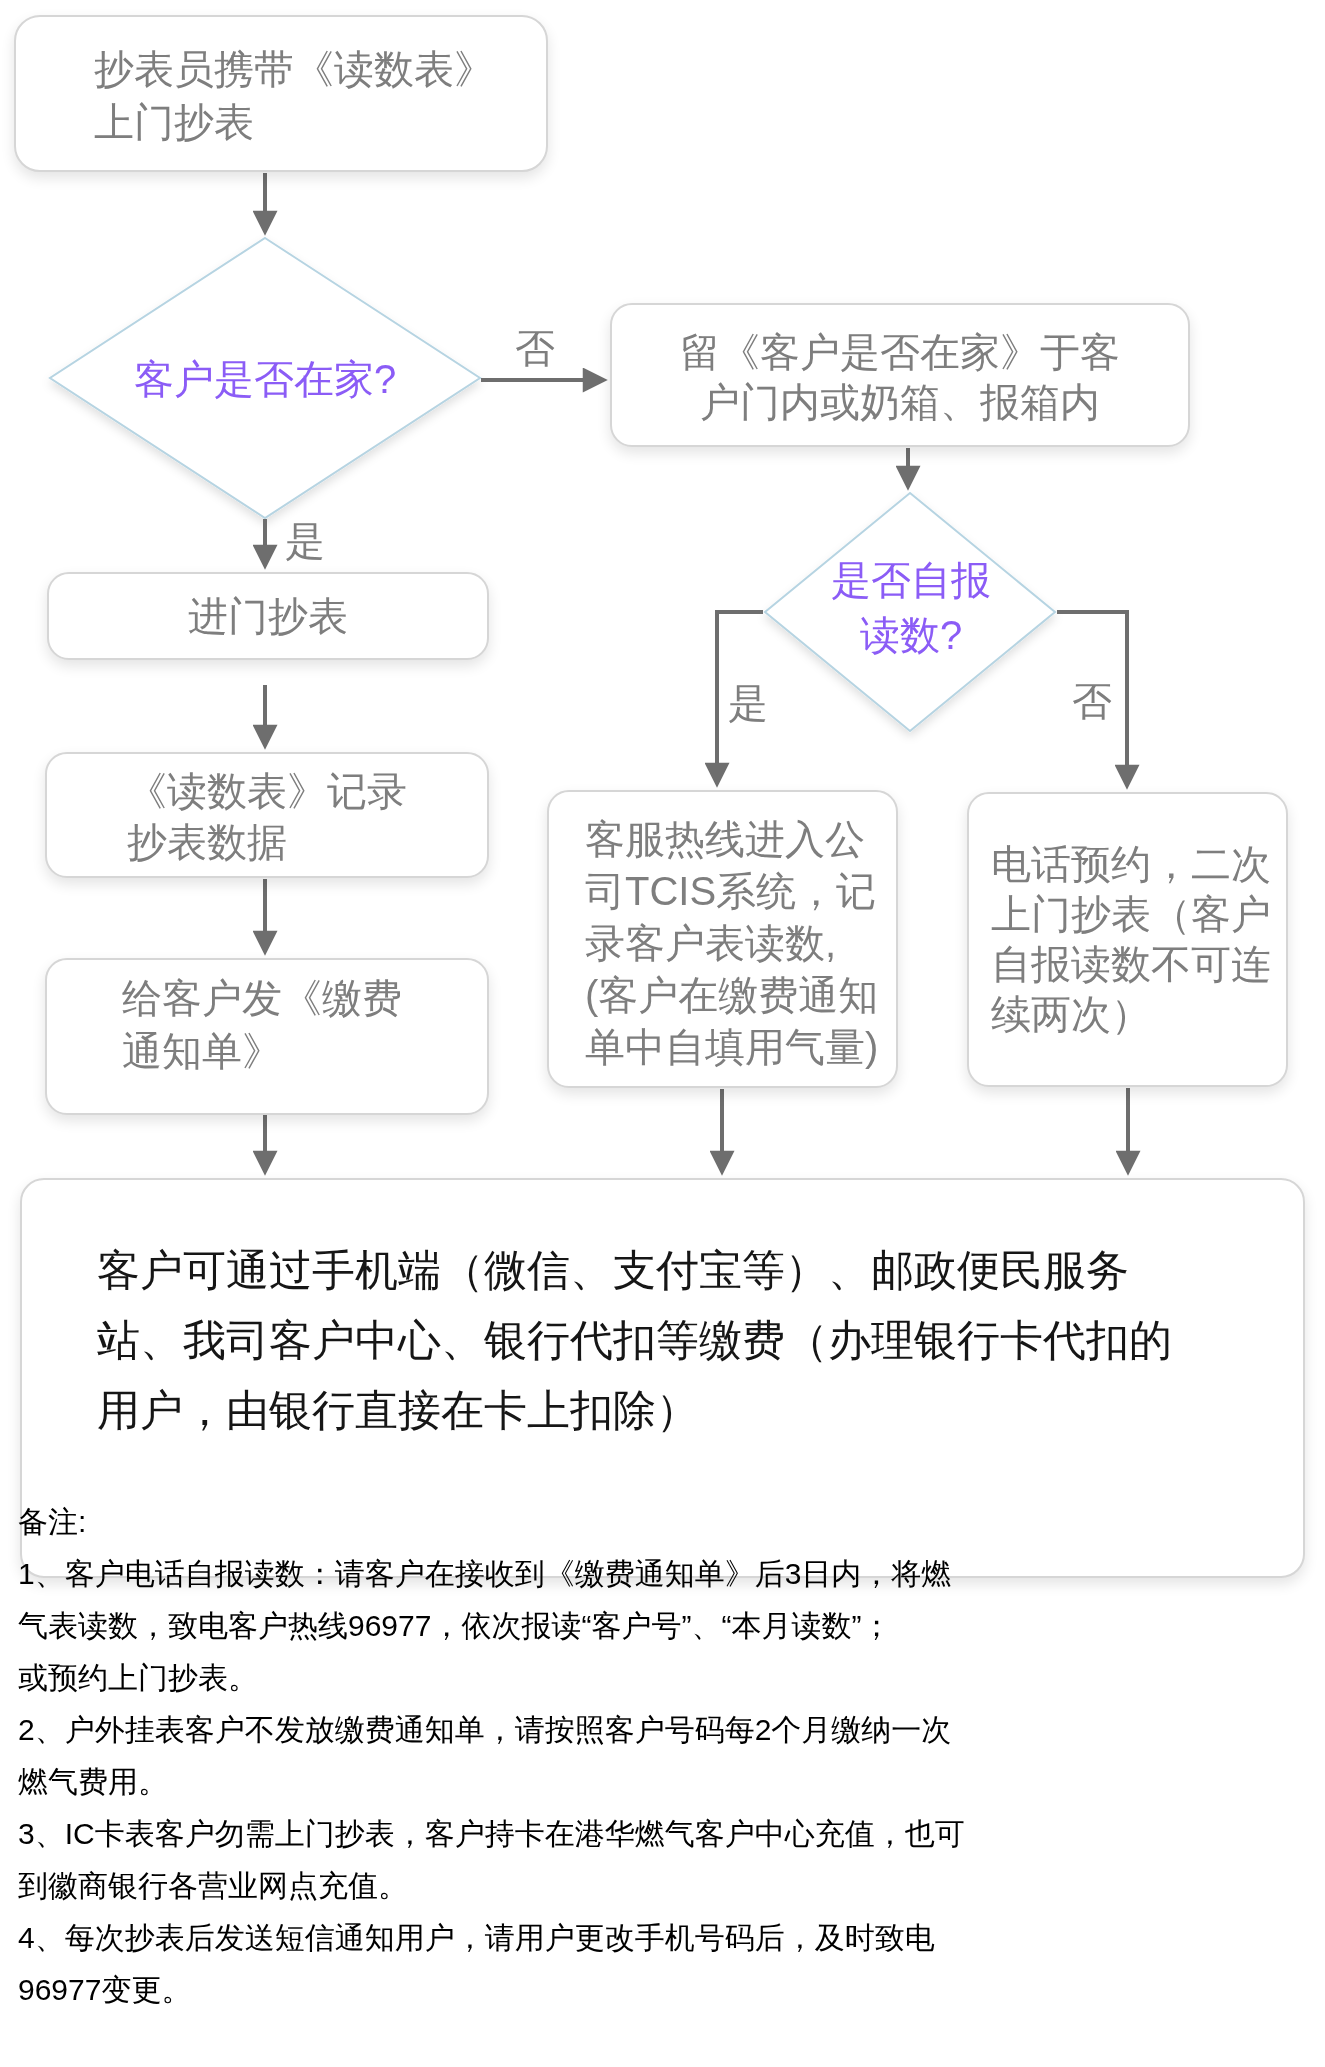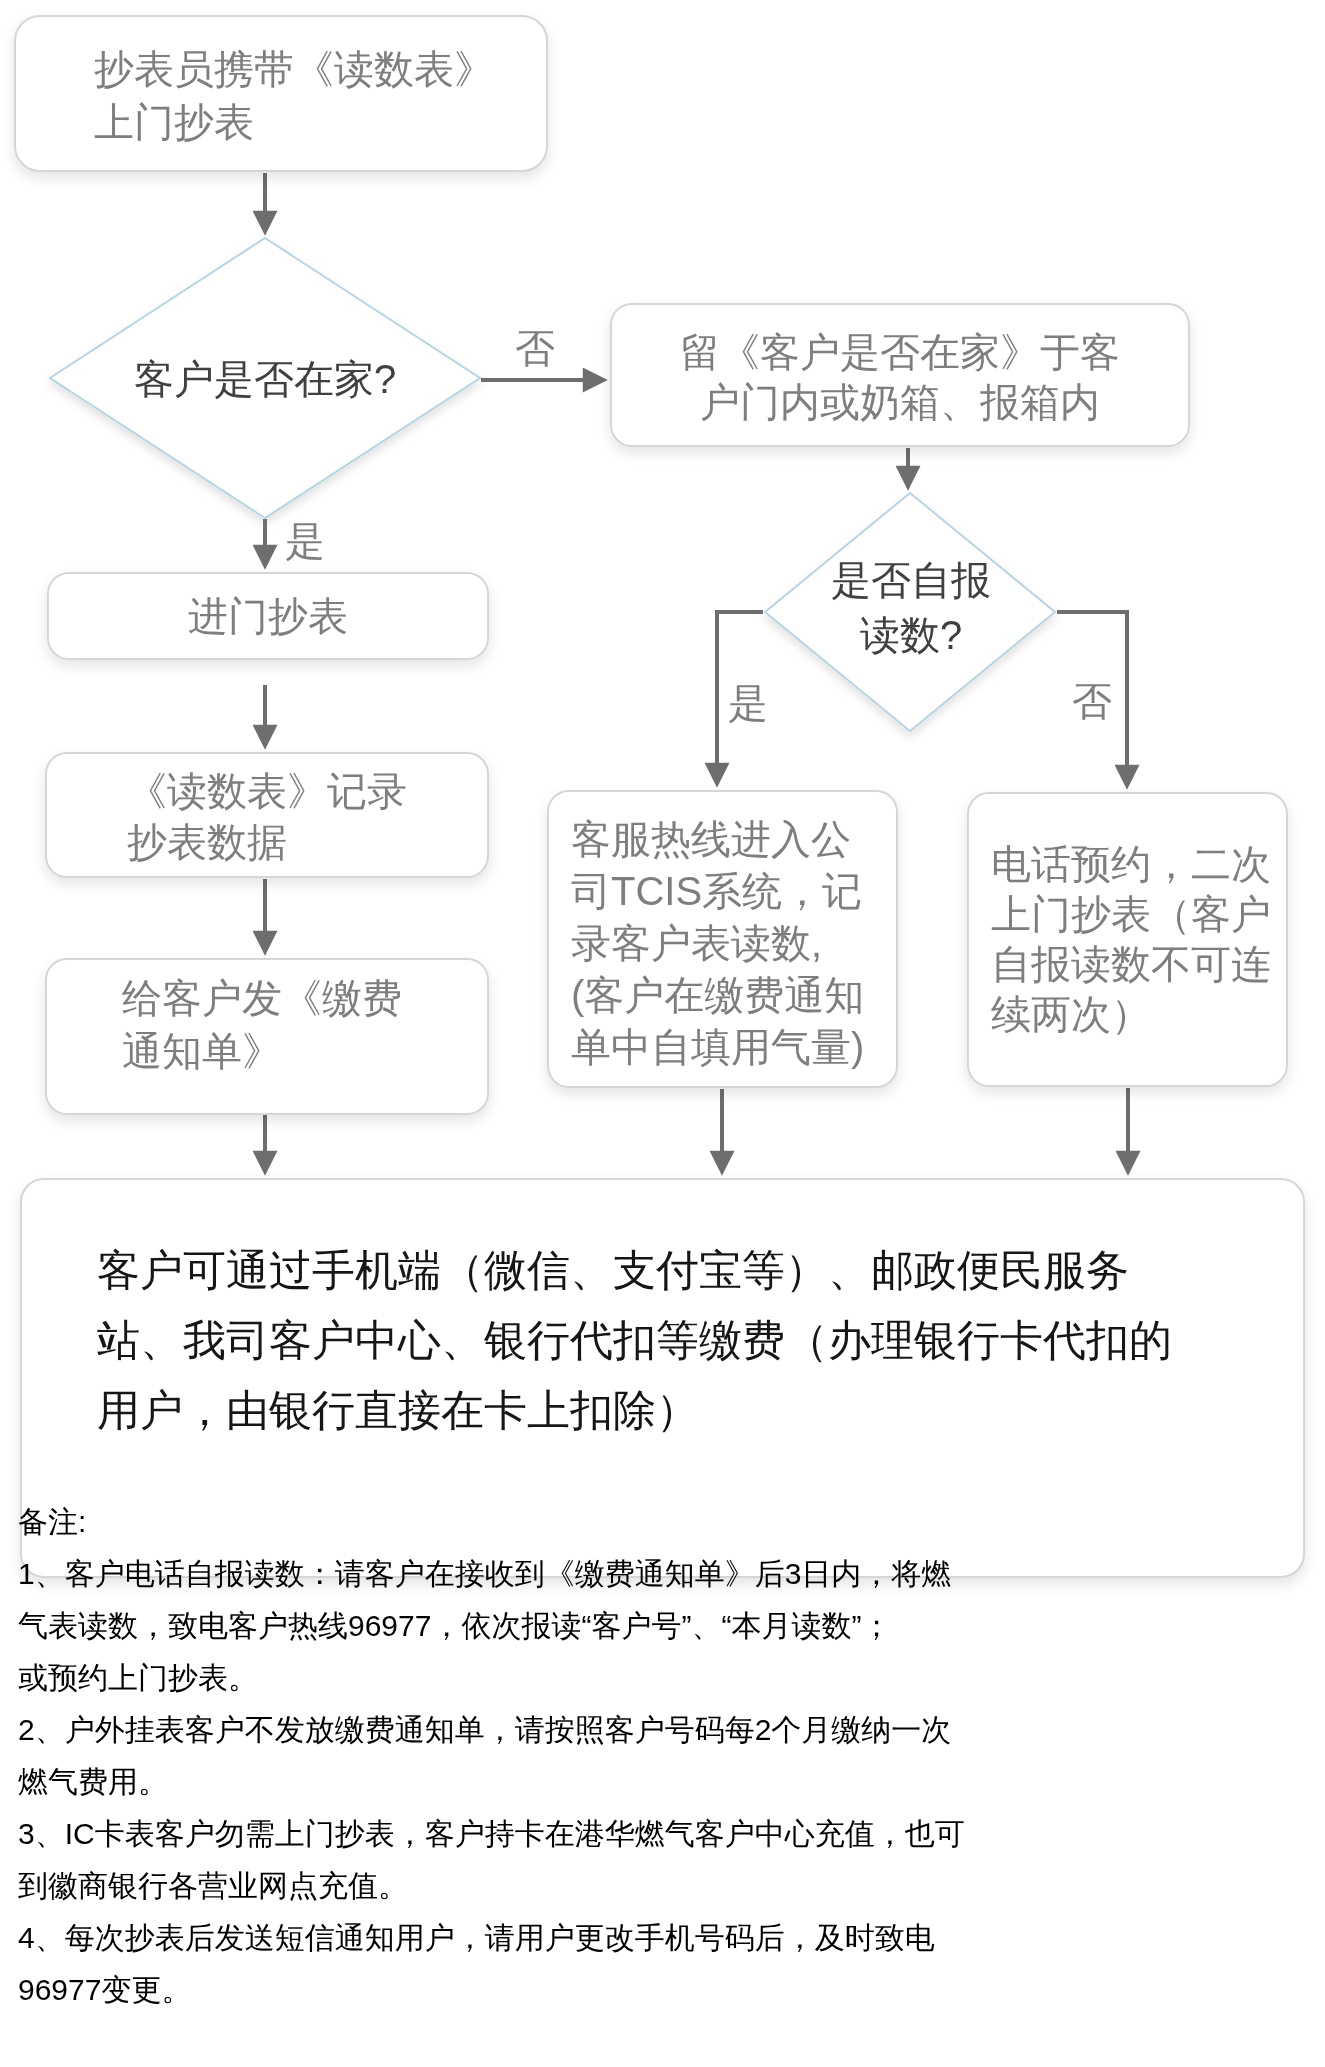--- a/index.html
+++ b/index.html
@@ -10,26 +10,26 @@
   .box { position:absolute; background:#fff; border:2px solid #d6d6d6; border-radius:22px;
          box-shadow:0 6px 14px rgba(0,0,0,.11); box-sizing:border-box;
          color:#7e7e7e; font-size:40px; }
   .line { white-space:nowrap; }
 
   #node-carry   { left:14px;  top:15px;   width:534px; height:157px; padding:26px 0 0 78px; line-height:53px; border-radius:26px; }
   #node-leave   { left:610px; top:303px;  width:580px; height:144px; padding-top:22px; line-height:50px; text-align:center; }
   #node-enter   { left:47px;  top:572px;  width:442px; height:88px; display:flex; align-items:center; justify-content:center; }
   #node-record  { left:45px;  top:752px;  width:444px; height:126px; padding:12px 12px 0 80px; line-height:51px; }
   #node-notify  { left:45px;  top:958px;  width:444px; height:157px; padding:12px 0 0 75px; line-height:53px; }
-  #node-hotline { left:547px; top:790px;  width:351px; height:298px; padding:21px 0 0 22px; line-height:52px; }
+  #node-hotline { left:547px; top:790px;  width:351px; height:298px; padding:21px 0 0 36px; line-height:52px; }
   #node-phone   { left:967px; top:792px;  width:321px; height:295px; padding:45px 0 0 22px; line-height:50px; }
   #node-pay     { left:20px;  top:1178px; width:1285px; height:400px; padding:55px 30px 0 75px; line-height:70px;
                   font-size:43px; color:#161616; border-radius:24px; }
 
-  .diamond-label { position:absolute; color:#404040; font-size:40px; text-align:center;
+  .diamond-label { position:absolute; color:#8b5cf6; font-size:40px; text-align:center;
                    transform:translate(-50%,-50%); }
   #label-d1 { left:265px; top:379px; white-space:nowrap; }
   #label-d2 { left:911px; top:608px; line-height:55px; }
 
   .edge-label { position:absolute; color:#7e7e7e; font-size:40px; transform:translate(-50%,-50%); }
   #el-no1  { left:535px;  top:348px; }
   #el-yes1 { left:305px;  top:541px; }
   #el-yes2 { left:748px;  top:703px; }
   #el-no2  { left:1092px; top:701px; }
 

